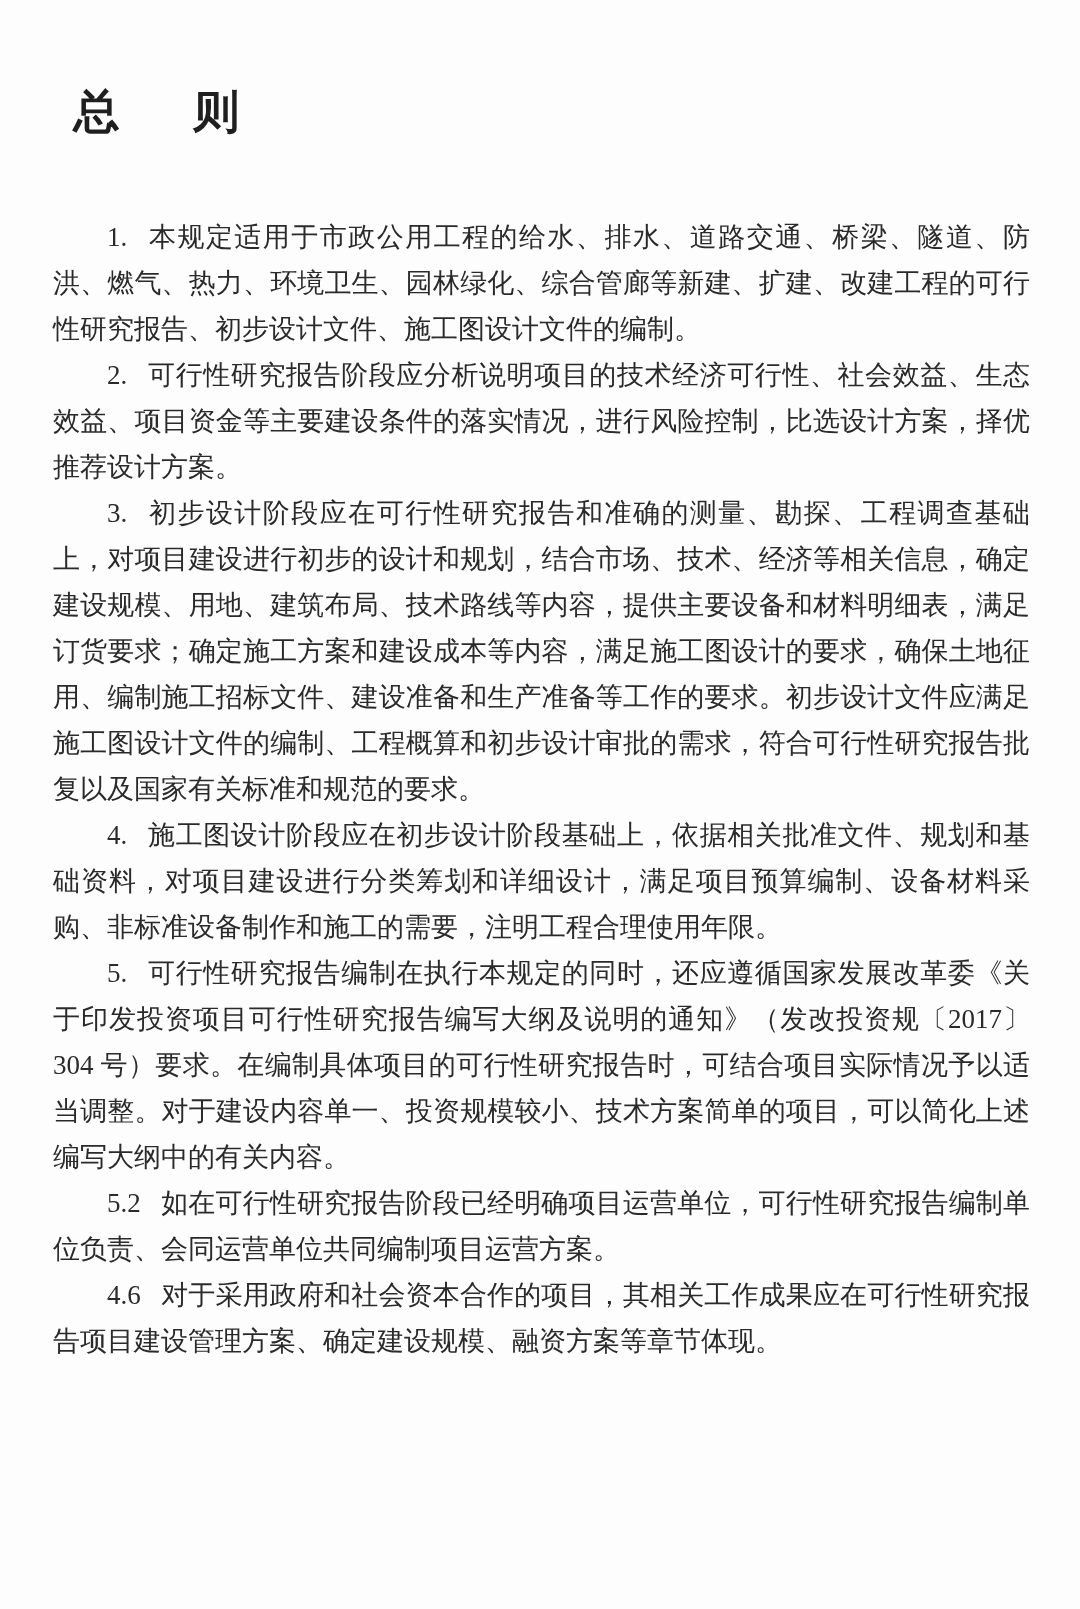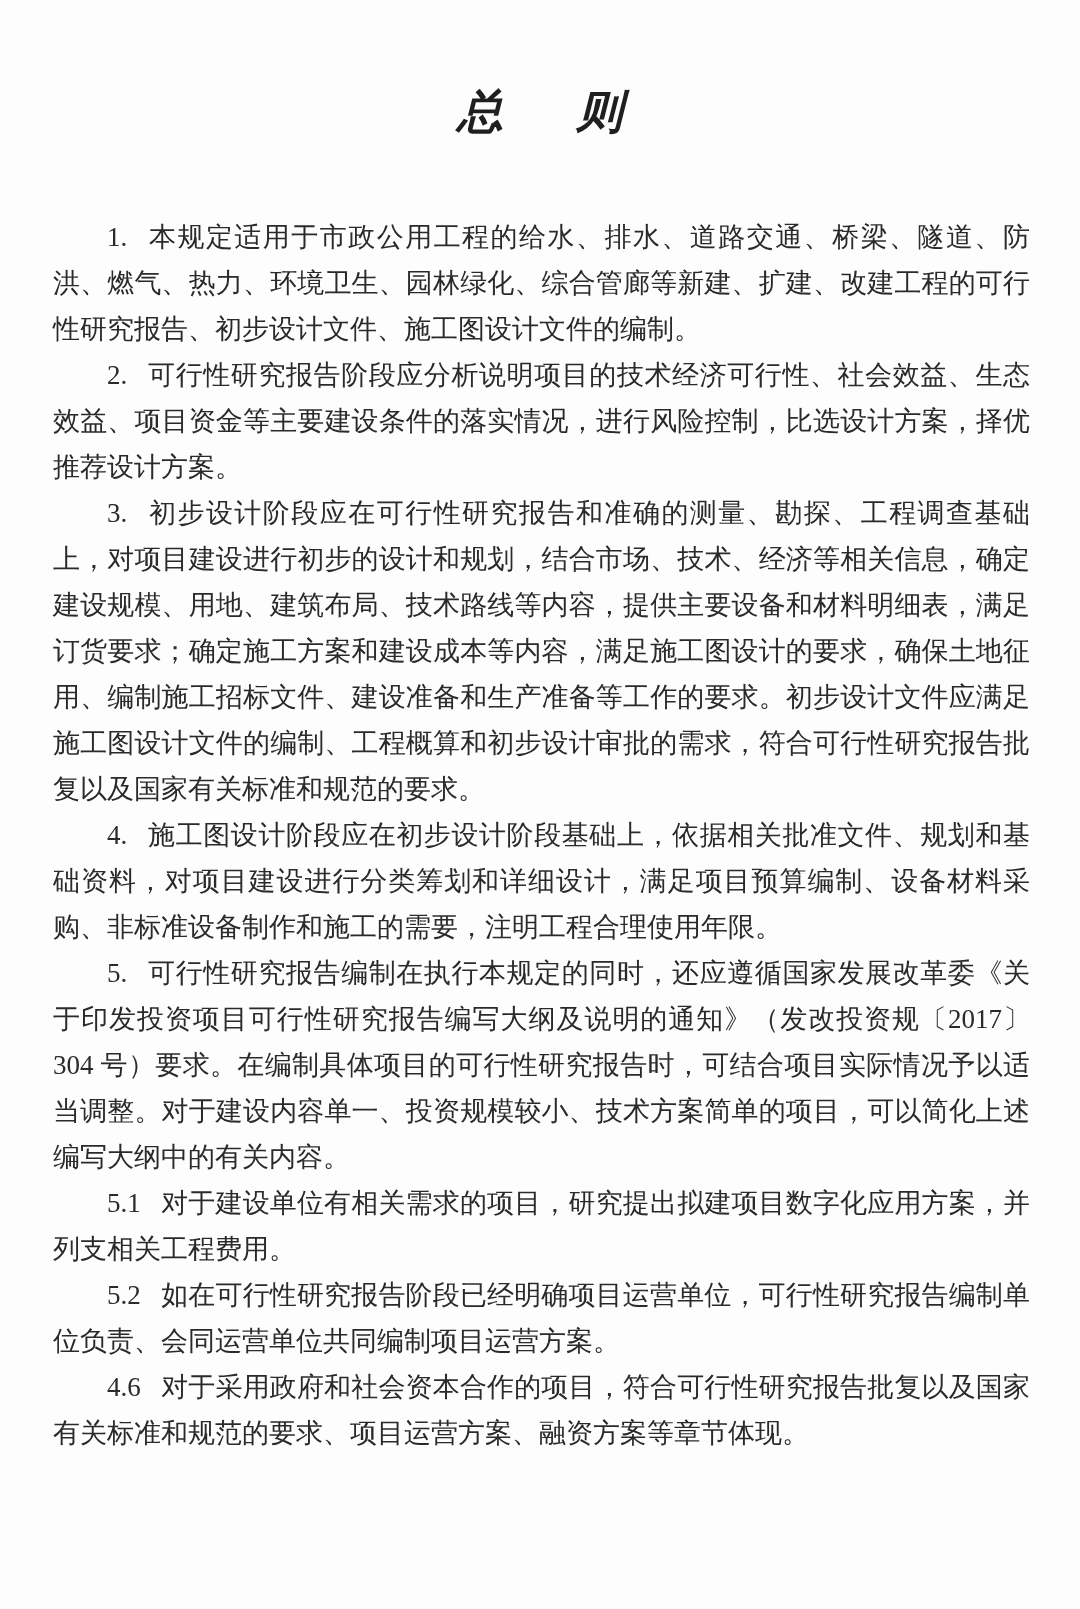--- a/index.html
+++ b/index.html
@@ -17,26 +17,25 @@
     font-family: "Liberation Serif", "DejaVu Serif", serif;
     overflow: hidden;
     box-sizing: border-box;
   }
   .doc-title {
     margin: 0;
     padding-top: 84px;
     font-size: 46px;
     line-height: 56px;
     font-weight: bold;
-    text-align: center;
+    text-align: left;
     
     letter-spacing: 1.6em;
     text-indent: 1.6em; 
     color: #1f1f1f;
-    font-style: italic;
   }
   .doc-body {
     margin: 74px 50px 0 53px;
     font-size: 27px;
     line-height: 46px;
     text-align: justify;
     text-justify: inter-character;
     color: #2a2a2a;
   }
   .para {
@@ -60,21 +59,20 @@
     <p class="para"><span class="para-num">1.</span><span>本规定适用于市政公用工程的给水、排水、道路交通、桥梁、隧道、防洪、燃气、热力、环境卫生、园林绿化、综合管廊等新建、扩建、改建工程的可行性研究报告、初步设计文件、施工图设计文件的编制。</span></p>
 
     <p class="para"><span class="para-num">2.</span><span>可行性研究报告阶段应分析说明项目的技术经济可行性、社会效益、生态效益、项目资金等主要建设条件的落实情况，进行风险控制，比选设计方案，择优推荐设计方案。</span></p>
 
     <p class="para"><span class="para-num">3.</span><span>初步设计阶段应在可行性研究报告和准确的测量、勘探、工程调查基础上，对项目建设进行初步的设计和规划，结合市场、技术、经济等相关信息，确定建设规模、用地、建筑布局、技术路线等内容，提供主要设备和材料明细表，满足订货要求；确定施工方案和建设成本等内容，满足施工图设计的要求，确保土地征用、编制施工招标文件、建设准备和生产准备等工作的要求。初步设计文件应满足施工图设计文件的编制、工程概算和初步设计审批的需求，符合可行性研究报告批复以及国家有关标准和规范的要求。</span></p>
 
     <p class="para"><span class="para-num">4.</span><span>施工图设计阶段应在初步设计阶段基础上，依据相关批准文件、规划和基础资料，对项目建设进行分类筹划和详细设计，满足项目预算编制、设备材料采购、非标准设备制作和施工的需要，注明工程合理使用年限。</span></p>
 
     <p class="para"><span class="para-num">5.</span><span>可行性研究报告编制在执行本规定的同时，还应遵循国家发展改革委《关于印发投资项目可行性研究报告编写大纲及说明的通知》（发改投资规〔2017〕304 号）要求。在编制具体项目的可行性研究报告时，可结合项目实际情况予以适当调整。对于建设内容单一、投资规模较小、技术方案简单的项目，可以简化上述编写大纲中的有关内容。</span></p>
 
-    <p class="para"><span class="para-num">5.1</span><span>对于建设单位有相关需求的项目，研究提出拟建项目数字化应用方案，并列支相关工程费用。</span></p>
 
     <p class="para"><span class="para-num">5.2</span><span>如在可行性研究报告阶段已经明确项目运营单位，可行性研究报告编制单位负责、会同运营单位共同编制项目运营方案。</span></p>
 
-    <p class="para"><span class="para-num">4.6</span><span>对于采用政府和社会资本合作的项目，符合可行性研究报告批复以及国家有关标准和规范的要求、项目运营方案、融资方案等章节体现。</span></p>
+    <p class="para"><span class="para-num">4.6</span><span>对于采用政府和社会资本合作的项目，其相关工作成果应在可行性研究报告项目建设管理方案、确定建设规模、融资方案等章节体现。</span></p>
 
 
   </div>
 </div>
 
 </body></html>

